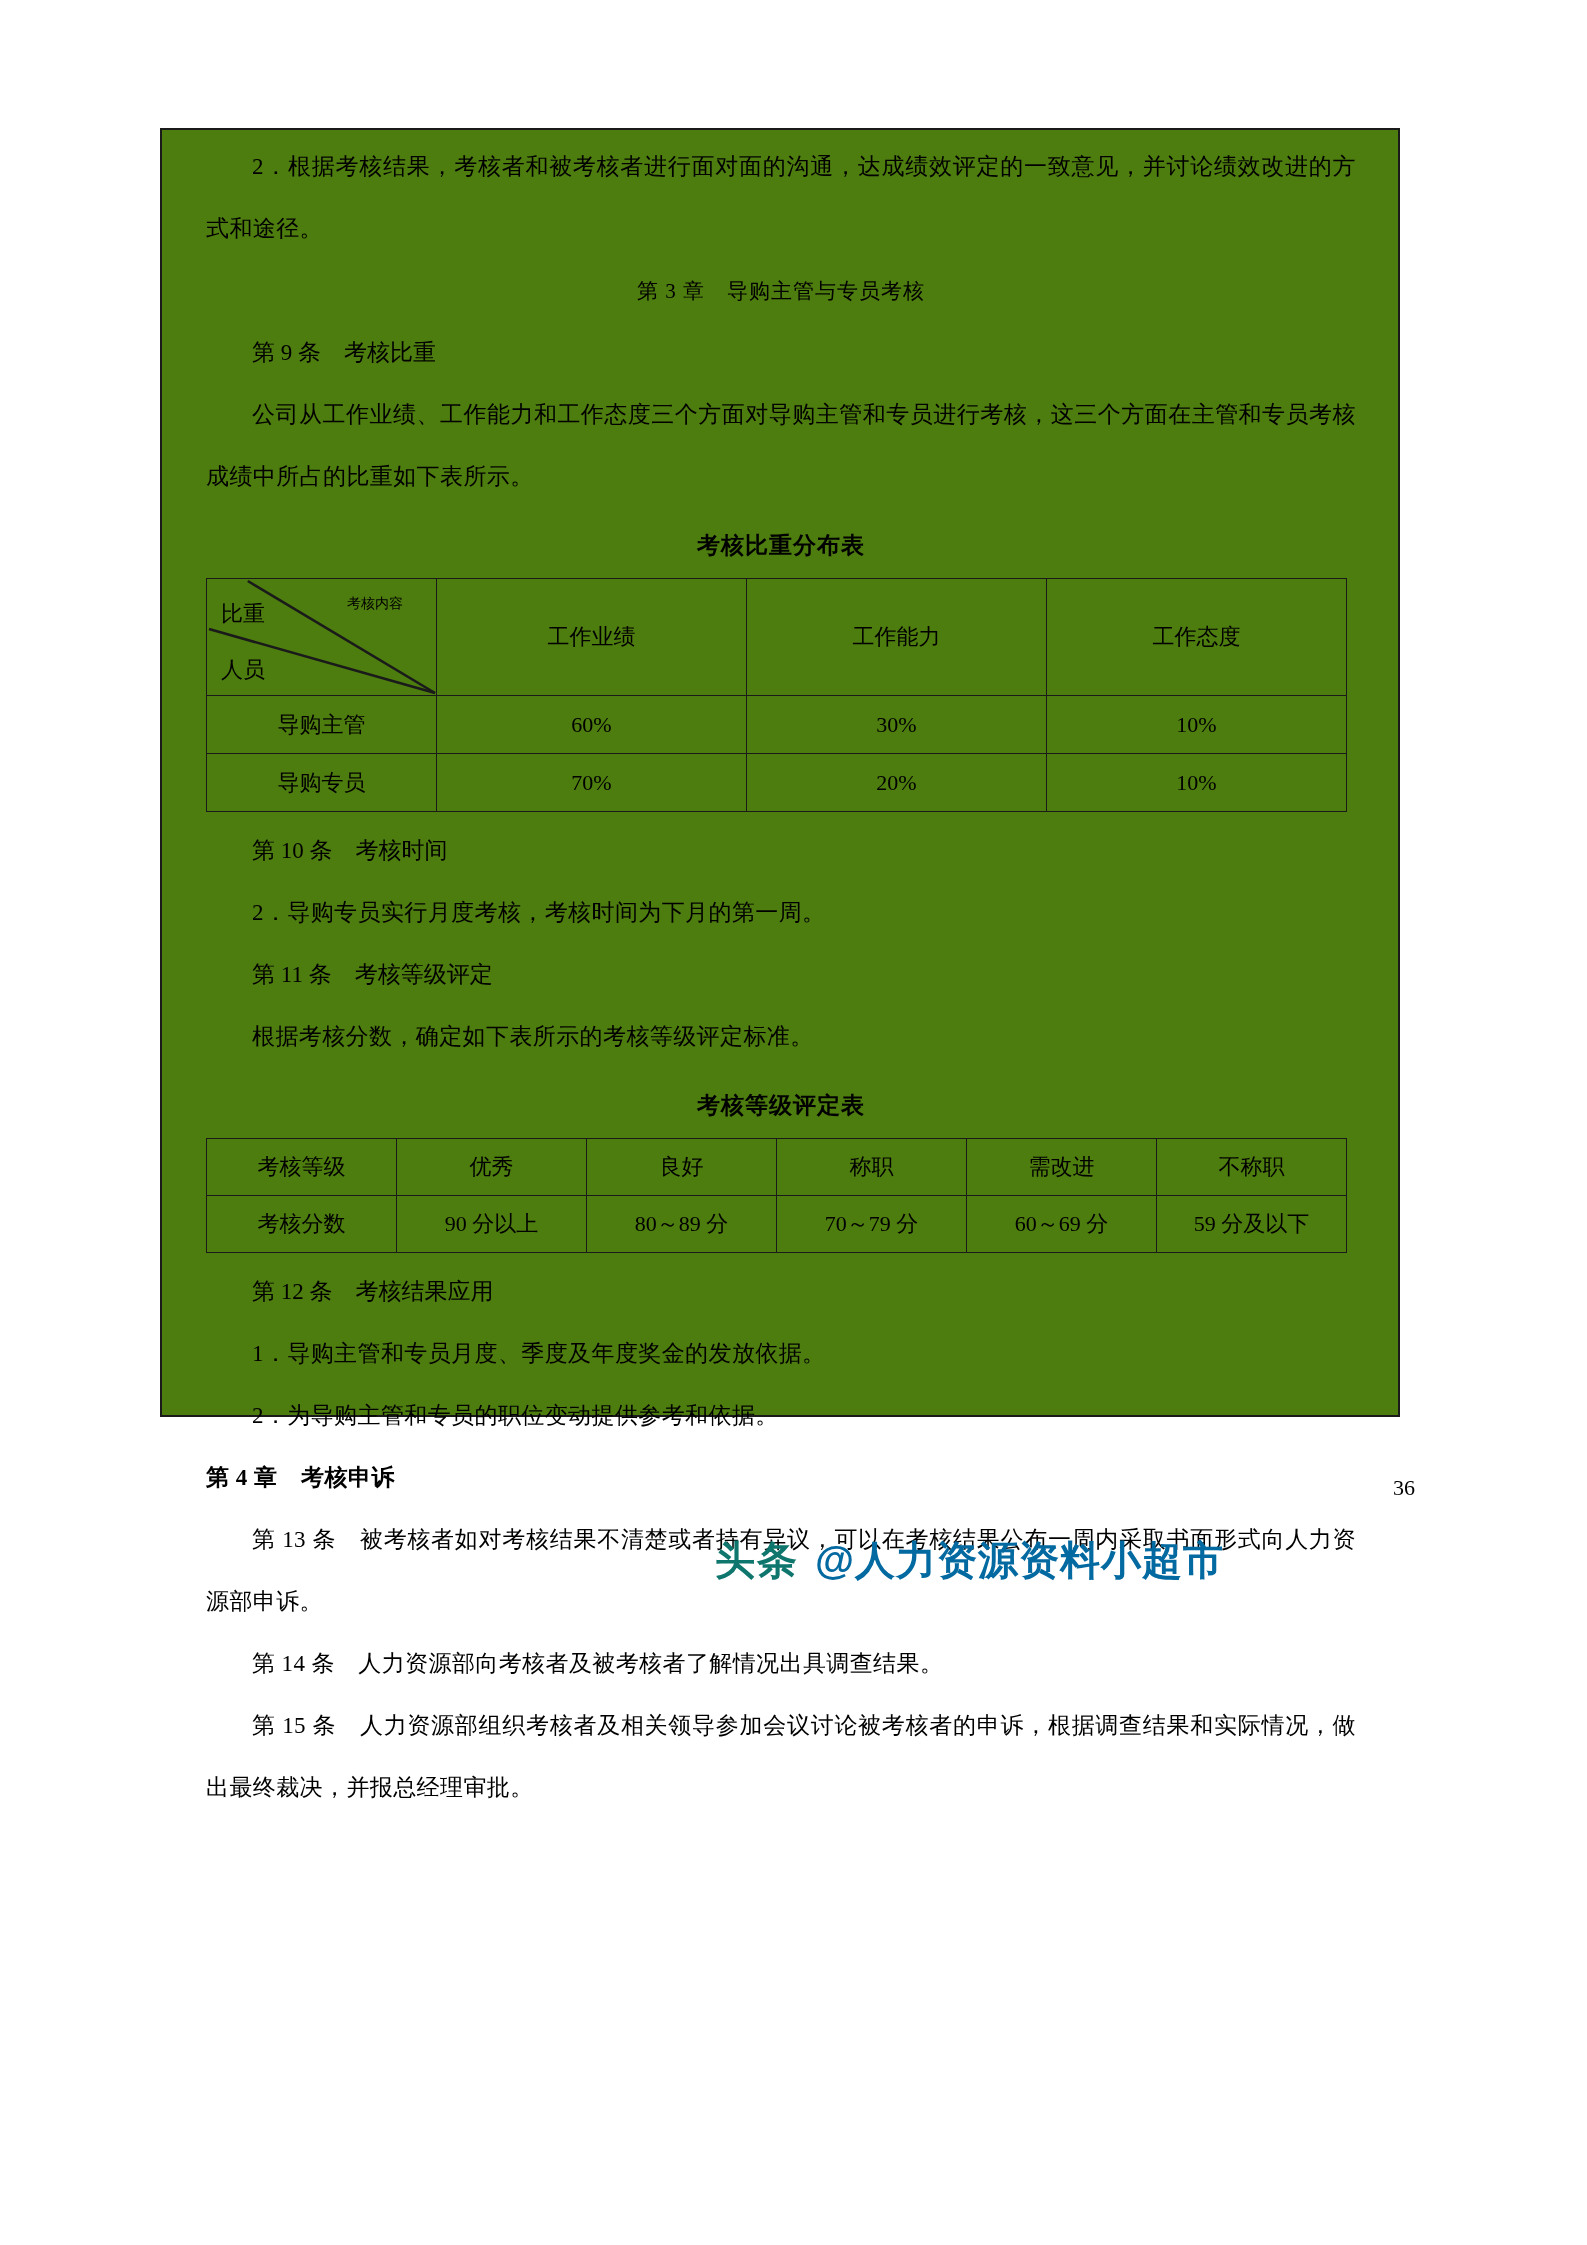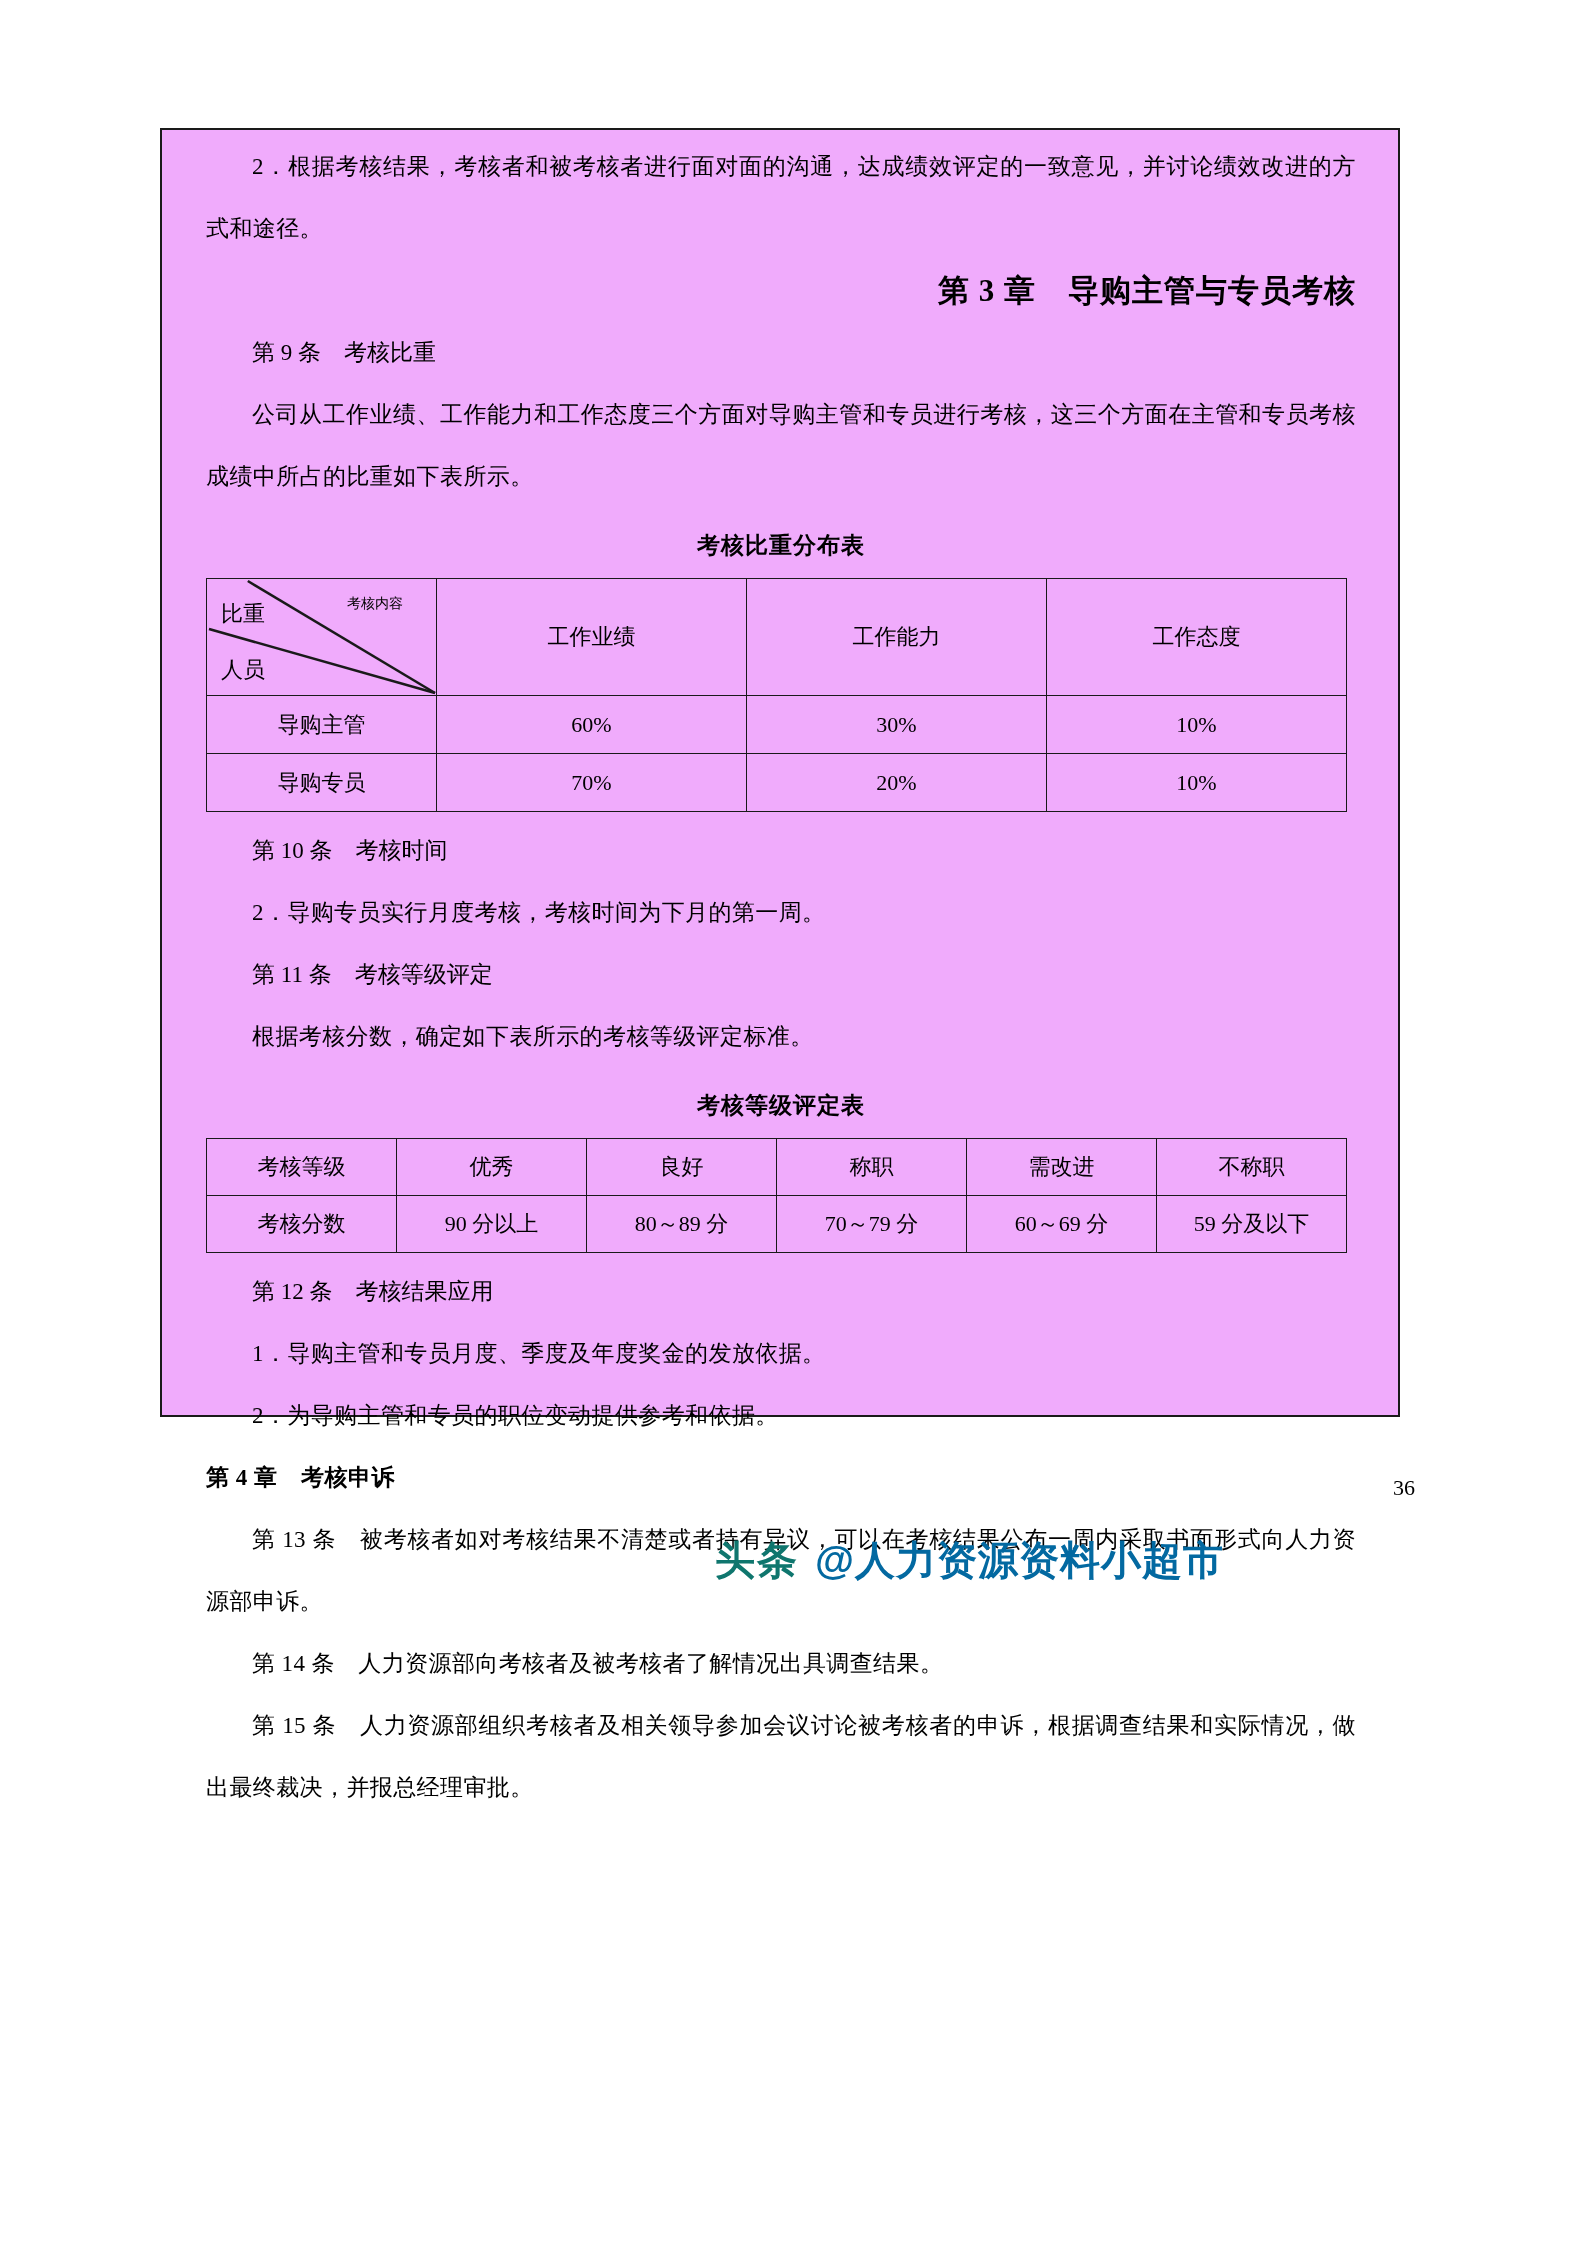--- a/index.html
+++ b/index.html
@@ -18,21 +18,21 @@
 
   
   .page-frame {
     position: absolute;
     left: 160px;
     top: 128px;
     width: 1240px;
     height: 1289px;
     border: 2px solid #1a1a1a;
     box-sizing: border-box;
-    background: #f0abfc;
+    background: #4d7c0f;
   }
 
   .page-inner {
     position: absolute;
     left: 44px;
     top: 6px;
     width: 1150px;
   }
 
   
@@ -42,23 +42,23 @@
     letter-spacing: 0.4px;
     text-align: justify;
     text-justify: inter-ideograph;
     margin: 0;
     white-space: normal;
   }
   .para.indent {
     text-indent: 46px;
   }
   .chapter-title {
-    font-size: 31px;
-    font-weight: bold;
-    text-align: right;
+    font-size: 21px;
+    font-weight: normal;
+    text-align: center;
     line-height: 62px;
     margin: 0;
     letter-spacing: 1px;
   }
   .chapter-title-left {
     font-size: 23px;
     font-weight: bold;
     text-align: left;
     line-height: 62px;
     margin: 0;

